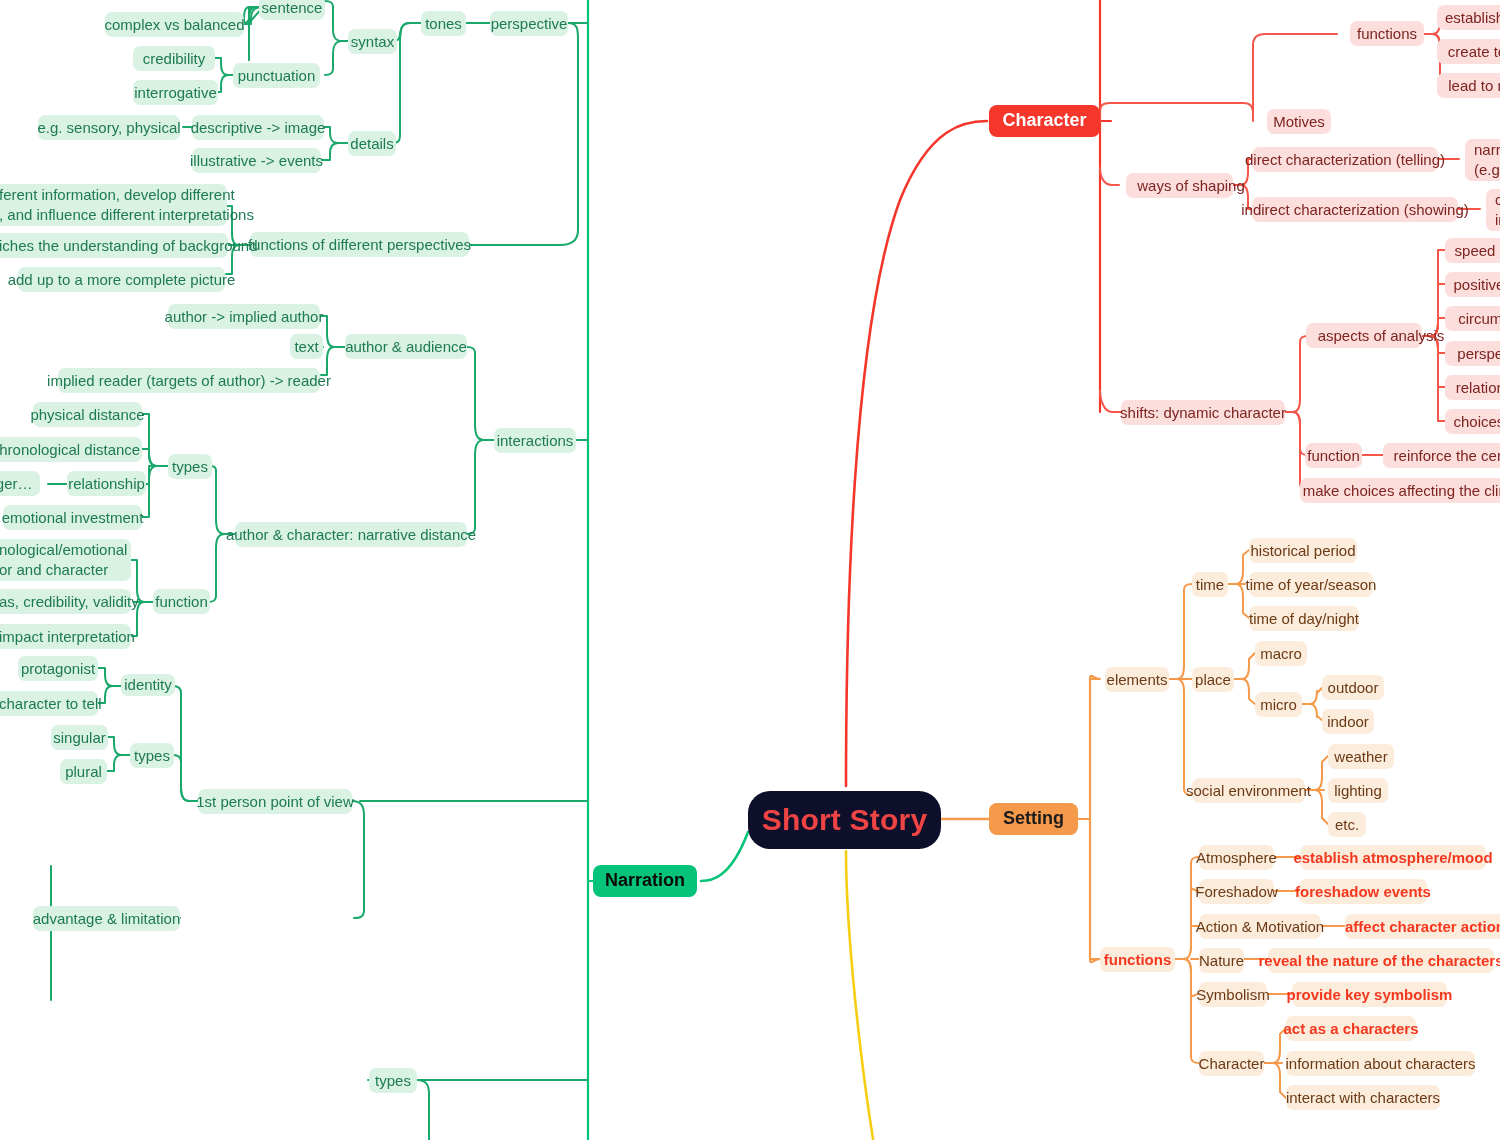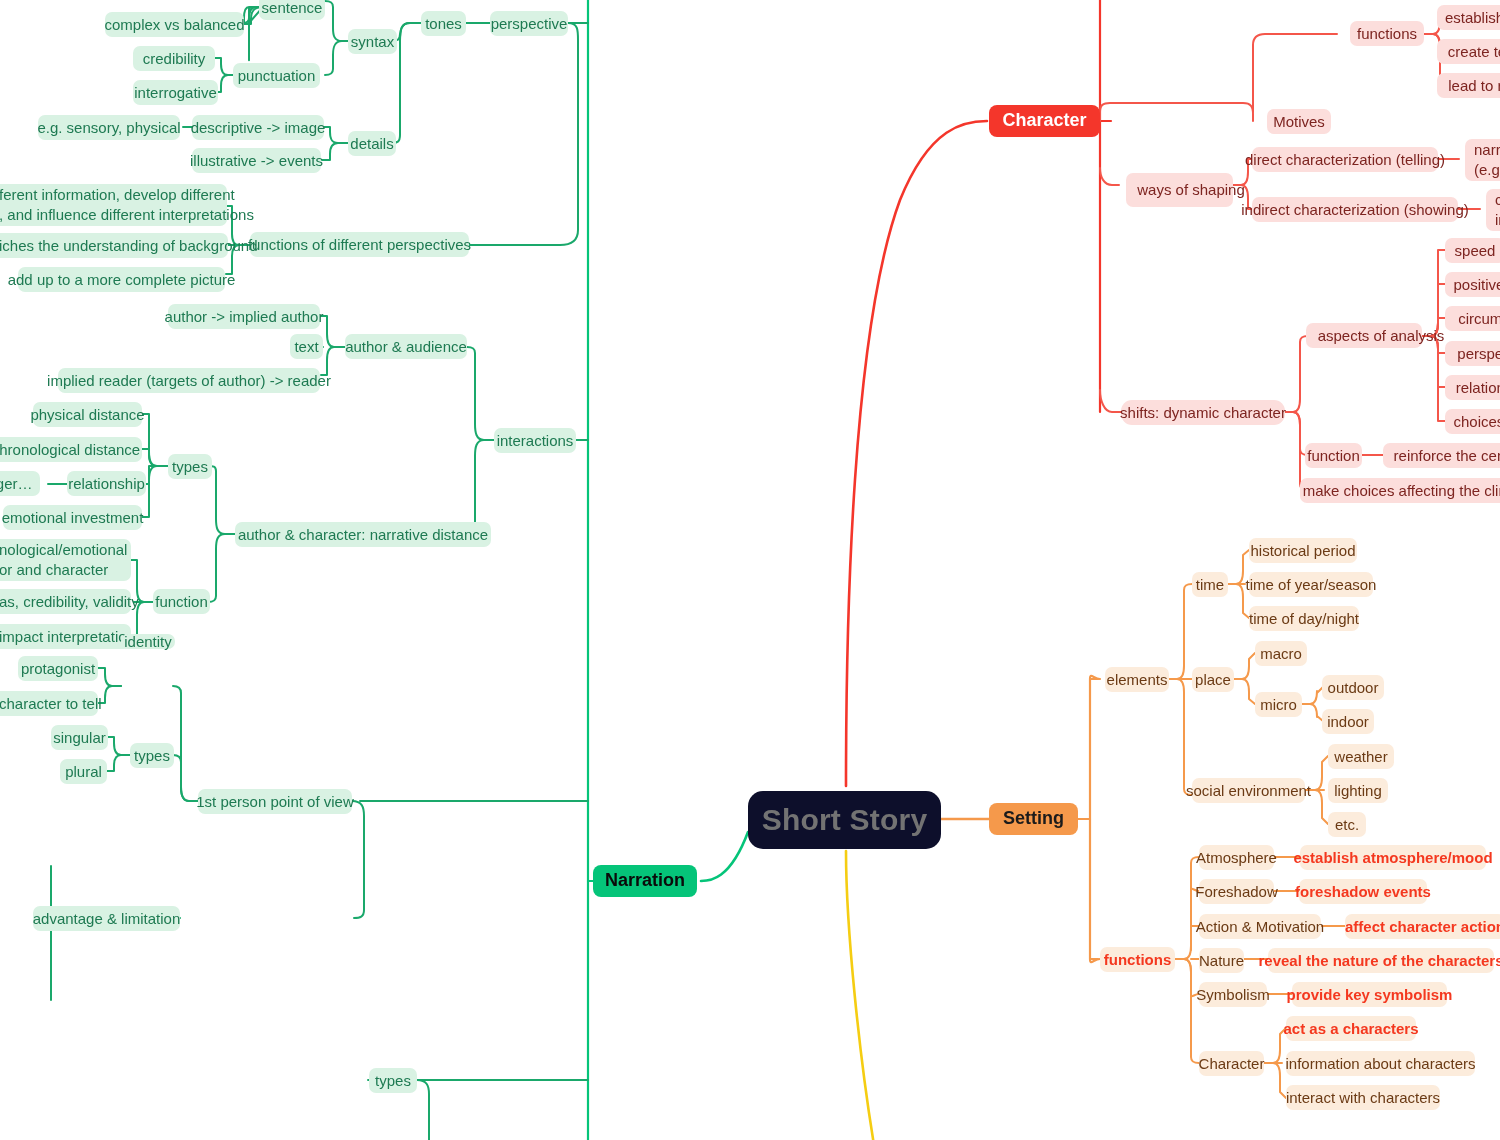--- a/index.html
+++ b/index.html
@@ -27,24 +27,24 @@
     justify-content: center;
     border-radius: 7px;
     white-space: pre;
     line-height: 1.18;
     text-align: center;
     padding: 4px 9px;
   }
   
   .root {
     background: #0d0f2b;
-    color: #737373;
+    color: #ef4444;
     font-size: 30px;
     font-weight: bold;
-    border-radius: 15px;
+    border-radius: 22px;
     letter-spacing: 0.2px;
   }
   
   .main-branch {
     font-size: 18px;
     font-weight: bold;
     border-radius: 8px;
     color: #ffffff;
   }
   .main-branch.red   { background: #f4362b; }
@@ -288,21 +288,21 @@
   <div class="node g" style="left:494px; top:428px; width:82px; height:25px;">interactions</div>
 
   <div class="node g" style="left:345px; top:334px; width:122px; height:25px;">author &amp; audience</div>
 
   <div class="node g" style="left:290px; top:334px; width:33px; height:25px;">text</div>
 
   <div class="node g" style="left:168px; top:304px; width:152px; height:25px;">author -&gt; implied author</div>
 
   <div class="node g" style="left:58px; top:368px; width:262px; height:25px;">implied reader (targets of author) -&gt; reader</div>
 
-  <div class="node g" style="left:235px; top:522px; width:256px; height:25px;">author &amp; character: narrative distance</div>
+  <div class="node g" style="left:235px; top:522px; width:232px; height:25px;">author &amp; character: narrative distance</div>
 
   <div class="node g" style="left:168px; top:454px; width:44px; height:25px;">types</div>
 
   <div class="node g" style="left:33px; top:402px; width:109px; height:25px;">physical distance</div>
 
   <div class="node g" style="left:-10px; top:437px; width:152px; height:25px;">chronological distance</div>
 
   <div class="node g" style="left:67px; top:471px; width:79px; height:25px;">relationship</div>
 
   <div class="node g" style="left:-20px; top:471px; width:60px; height:25px;">nger…</div>
@@ -313,21 +313,21 @@
 
   <div class="node g" style="left:-10px; top:539px; width:141px; height:42px; text-align:left; justify-content:flex-start; line-height:1.35;">nological/emotional
 or and character</div>
 
   <div class="node g" style="left:-10px; top:589px; width:141px; height:25px; text-align:left; justify-content:flex-start;">as, credibility, validity</div>
 
   <div class="node g" style="left:-10px; top:624px; width:141px; height:25px; text-align:left; justify-content:flex-start;">impact interpretation</div>
 
   <div class="node g" style="left:198px; top:789px; width:154px; height:25px;">1st person point of view</div>
 
-  <div class="node g" style="left:121px; top:634px; width:54px; height:15px;">identity</div>
+  <div class="node g" style="left:121px; top:674px; width:54px; height:22px;">identity</div>
 
   <div class="node g" style="left:18px; top:656px; width:80px; height:25px;">protagonist</div>
 
   <div class="node g" style="left:-10px; top:691px; width:108px; height:25px; text-align:left; justify-content:flex-start;">character to tell</div>
 
   <div class="node g" style="left:130px; top:743px; width:44px; height:25px;">types</div>
 
   <div class="node g" style="left:51px; top:725px; width:57px; height:25px;">singular</div>
 
   <div class="node g" style="left:60px; top:759px; width:47px; height:25px;">plural</div>
@@ -339,33 +339,33 @@
   <div class="node r" style="left:1267px; top:109px; width:64px; height:25px;">Motives</div>
 
   <div class="node r" style="left:1350px; top:21px; width:74px; height:25px;">functions</div>
 
   <div class="node r" style="left:1437px; top:5px; width:75px; height:25px;">establish</div>
 
   <div class="node r" style="left:1437px; top:39px; width:85px; height:25px;">create ter</div>
 
   <div class="node r" style="left:1437px; top:73px; width:85px; height:25px;">lead to re</div>
 
-  <div class="node r" style="left:1126px; top:173px; width:107px; height:34px;padding-left:32px;">ways of shaping</div>
+  <div class="node r" style="left:1126px; top:173px; width:107px; height:25px;padding-left:32px;">ways of shaping</div>
 
   <div class="node r" style="left:1252px; top:147px; width:186px; height:25px;">direct characterization (telling)</div>
 
   <div class="node r" style="left:1465px; top:139px; width:60px; height:42px; text-align:left; justify-content:flex-start; line-height:1.35;">narra
 (e.g. a</div>
 
   <div class="node r" style="left:1252px; top:197px; width:206px; height:25px;">indirect characterization (showing)</div>
 
   <div class="node r" style="left:1486px; top:189px; width:40px; height:42px; text-align:left; justify-content:flex-start; line-height:1.35;">ch
 in</div>
 
-  <div class="node r" style="left:1121px; top:400px; width:164px; height:25px;border-radius:11px;">shifts: dynamic character</div>
+  <div class="node r" style="left:1121px; top:400px; width:164px; height:25px;">shifts: dynamic character</div>
 
   <div class="node r" style="left:1306px; top:323px; width:116px; height:25px;padding-left:43px;">aspects of analysis</div>
 
   <div class="node r" style="left:1445px; top:238px; width:60px; height:25px;">speed</div>
 
   <div class="node r" style="left:1445px; top:272px; width:72px; height:25px;">positive,</div>
 
   <div class="node r" style="left:1445px; top:306px; width:78px; height:25px;">circums</div>
 
   <div class="node r" style="left:1445px; top:341px; width:78px; height:25px;">perspec</div>

